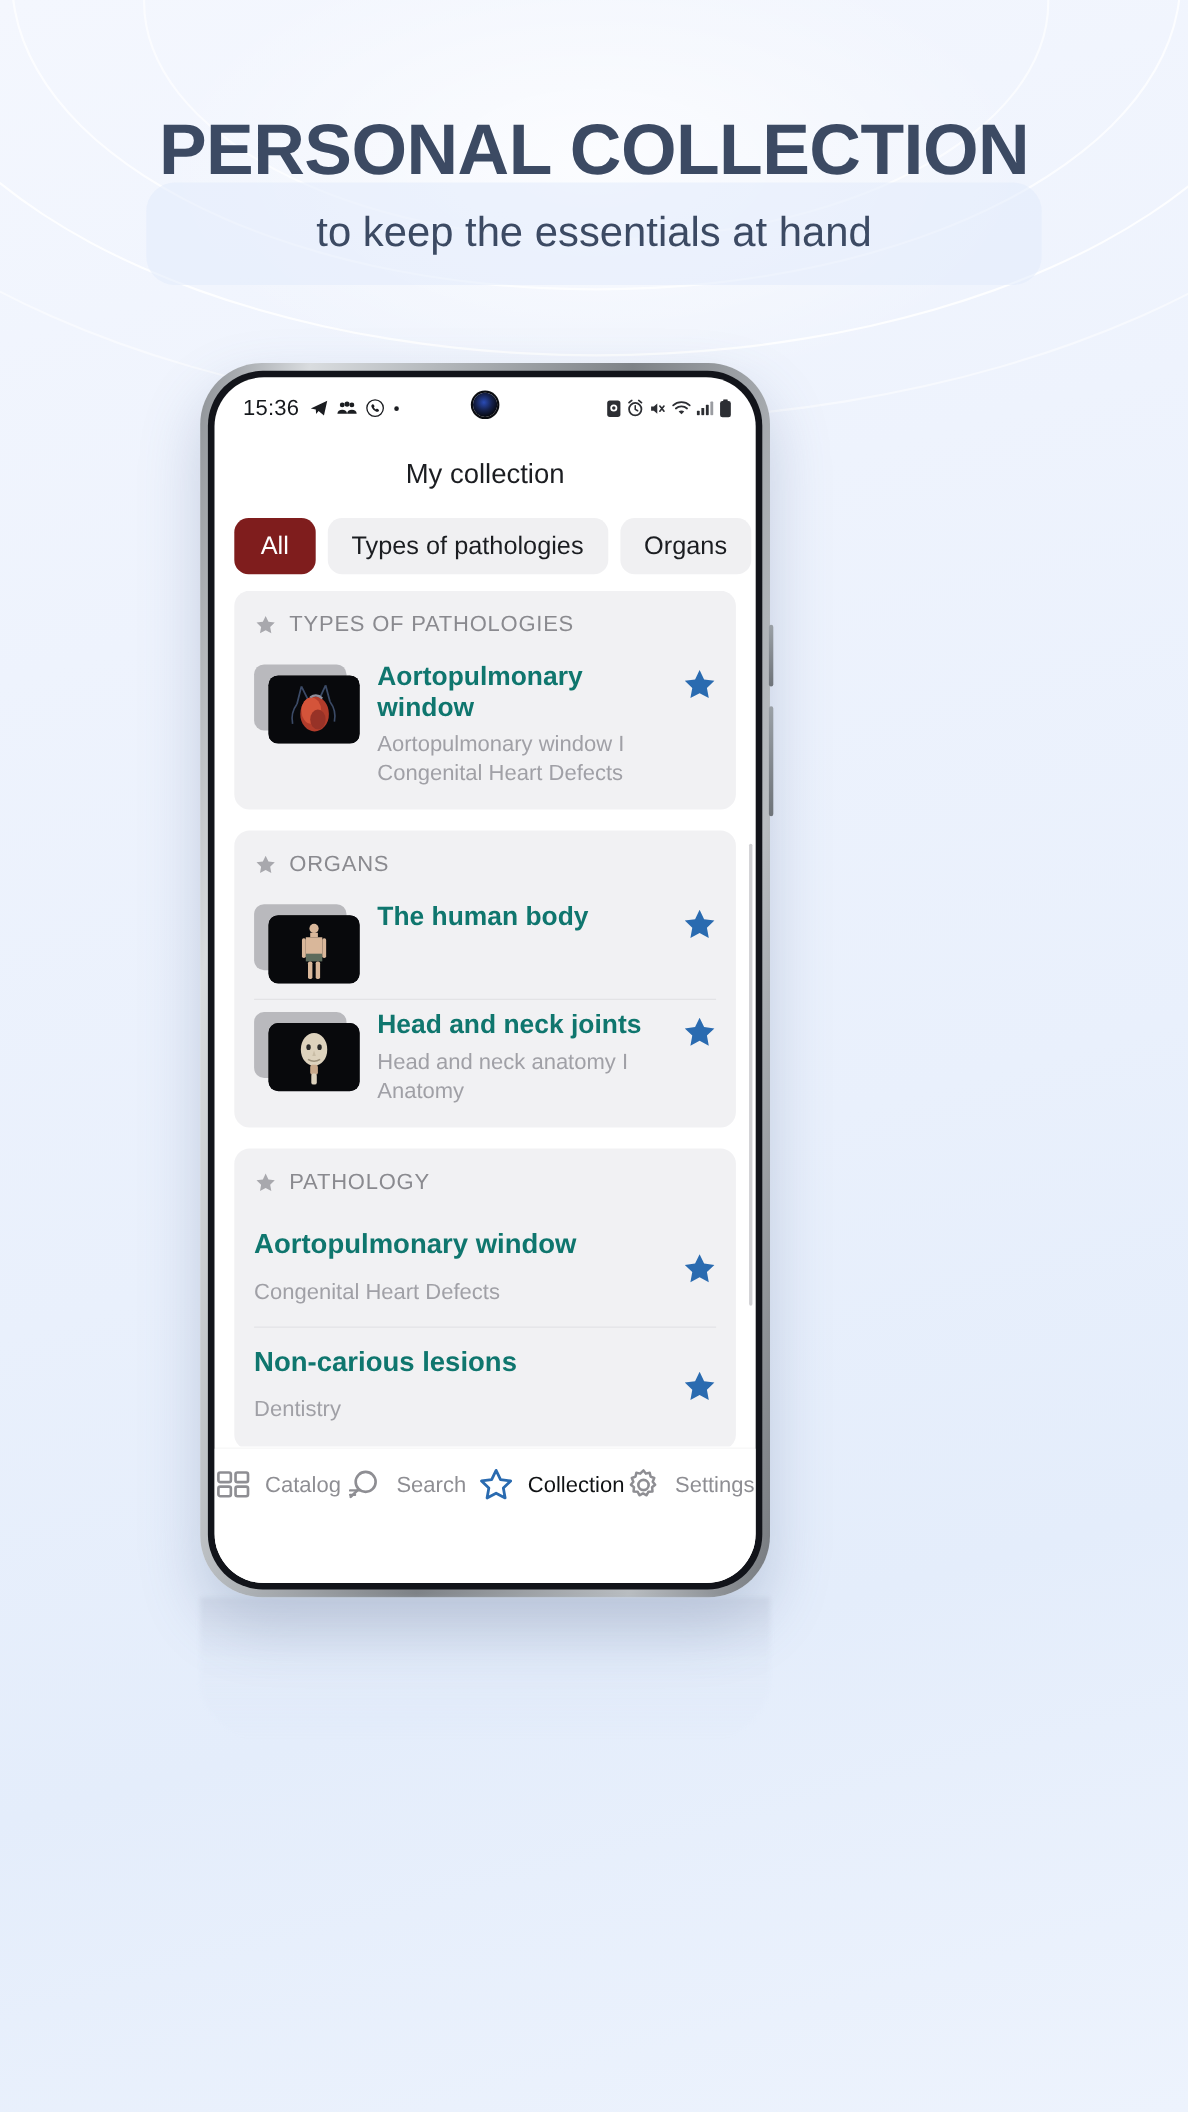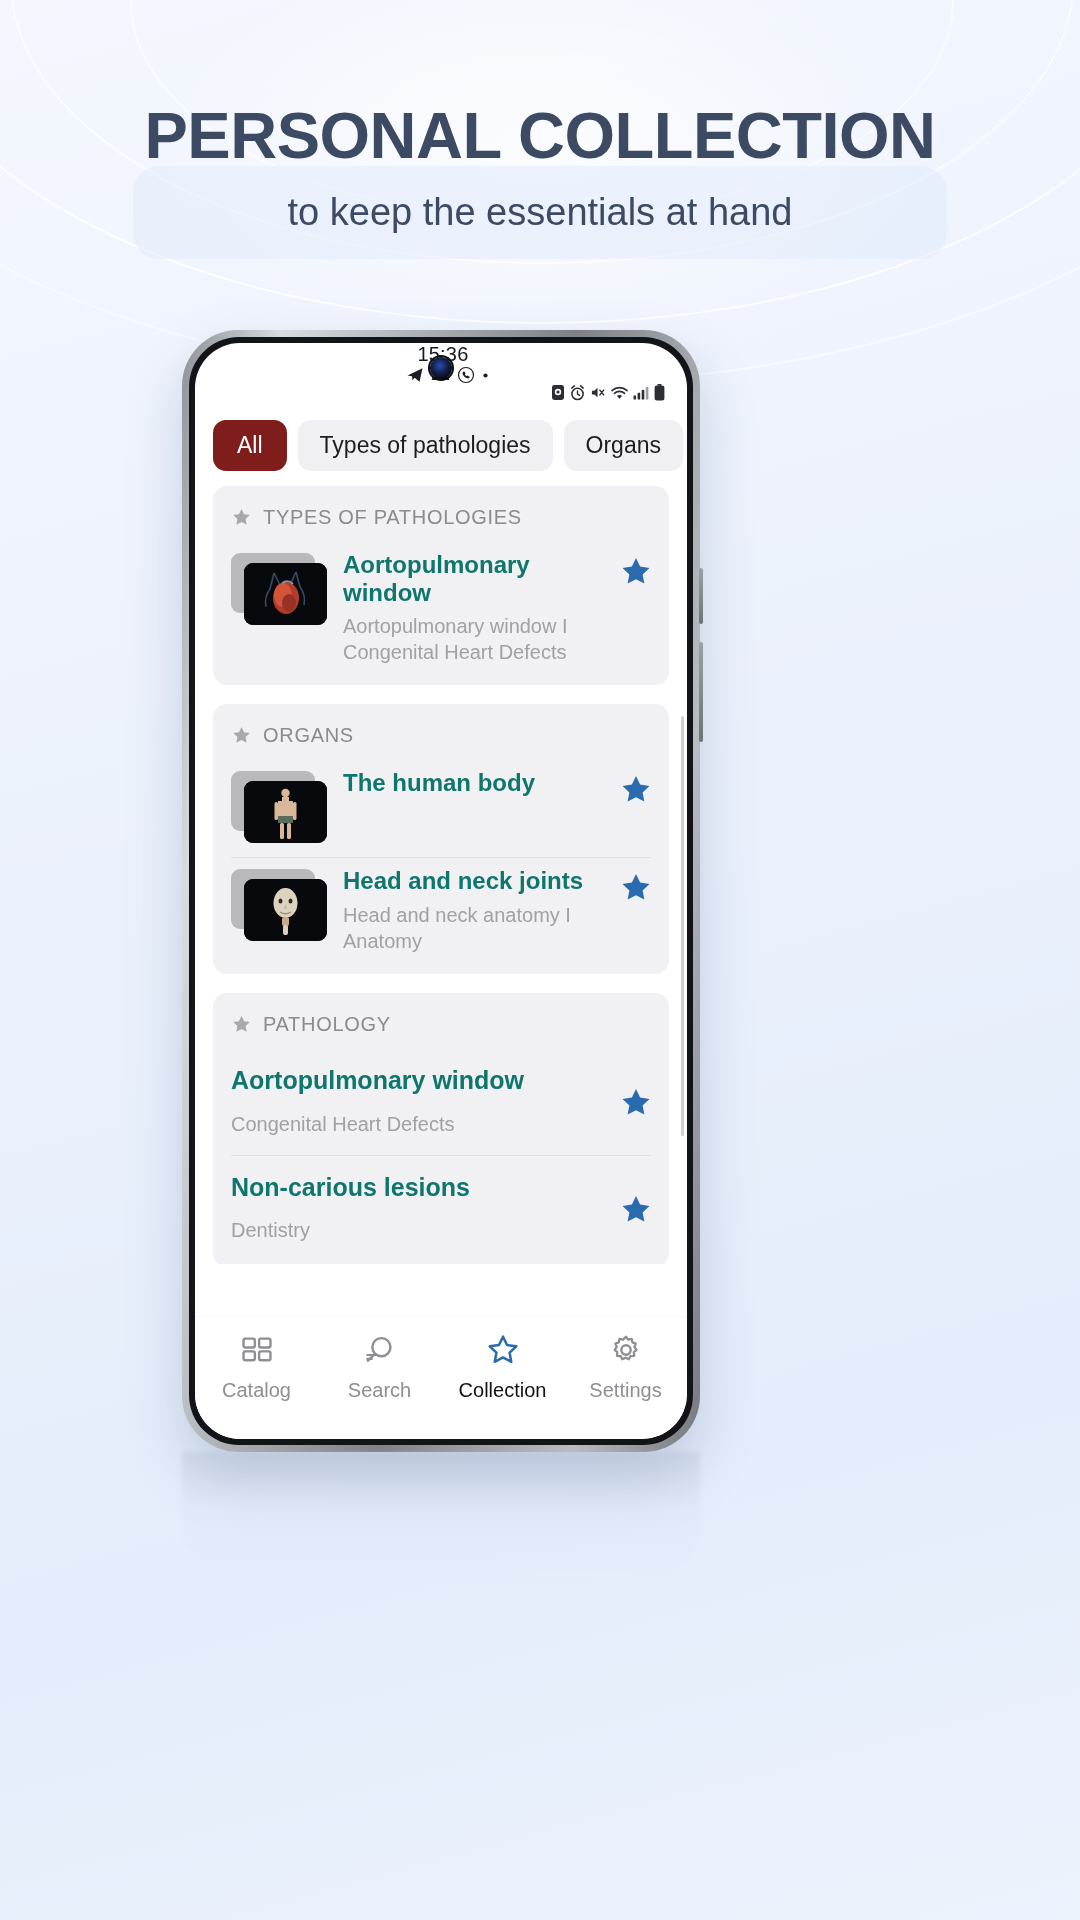--- a/index.html
+++ b/index.html
@@ -93,21 +93,20 @@
     pointer-events: none;
   }
 
   
   #statusbar {
     position: relative;
     height: 56px;
     display: flex; align-items: center;
     padding: 0 22px 0 26px;
     box-sizing: border-box;
-    flex-direction: column;
   }
   .sb-time {
     font-size: 20px; color: #15181c; font-weight: 500; letter-spacing: 0.2px;
   }
   .sb-left-icons { display: flex; align-items: center; gap: 7px; margin-left: 9px; }
   .sb-right { margin-left: auto; display: flex; align-items: center; gap: 5px; }
   .sb-icon { display: block; }
   .punch {
     position: absolute; left: 50%; top: 14px; transform: translateX(-50%);
     width: 22px; height: 22px; border-radius: 50%;
@@ -210,21 +209,21 @@
   #bottomnav {
     position: absolute; left: 0; bottom: 0; width: 100%;
     height: 122px;
     background: #ffffff;
     display: flex; align-items: flex-start;
     padding-top: 16px;
     box-sizing: border-box;
     box-shadow: 0 -1px 0 rgba(0,0,0,0.04);
   }
   .navitem {
-    flex: 1 1 0; display: flex; flex-direction: column;
+    flex: 1 1 0; display: flex; flex-direction: row;
     align-items: center; gap: 12px;
   }
   .navlabel { font-size: 20px; color: #8e8e93; }
   .navitem.active .navlabel { color: #101214; font-weight: 500; }
   .navicon { width: 34px; height: 34px; display: block; }
 
   
   #scrollbar {
     position: absolute; right: 3px; top: 230px;
     width: 3px; height: 420px; border-radius: 2px;
@@ -301,20 +300,21 @@
               <rect x="8.7" y="4" width="2.6" height="9.5" rx="0.6" fill="#2c2e33"></rect>
               <rect x="12.8" y="1" width="2.6" height="12.5" rx="0.6" fill="#9a9ca1"></rect>
             </svg>
             <svg class="sb-icon" width="11" height="17" viewBox="0 0 11 17">
               <rect x="3.4" y="0" width="4.2" height="1.8" rx="0.7" fill="#2c2e33"></rect>
               <rect x="0.6" y="1.6" width="9.8" height="14.8" rx="2.2" fill="#2c2e33"></rect>
             </svg>
           </div>
         </div>
 
+        <div id="apptitle">My collection</div>
 
         <div id="chips">
           <div class="chip active">All</div>
           <div class="chip">Types of pathologies</div>
           <div class="chip">Organs</div>
 
         </div>
 
         <div id="body">
 

